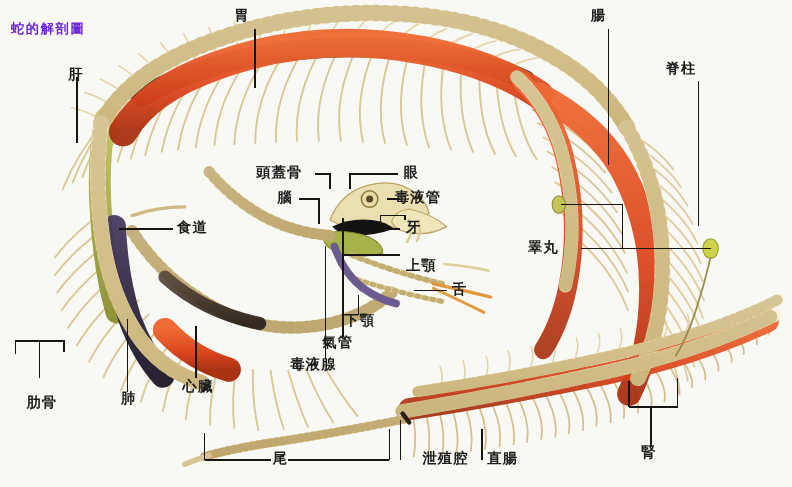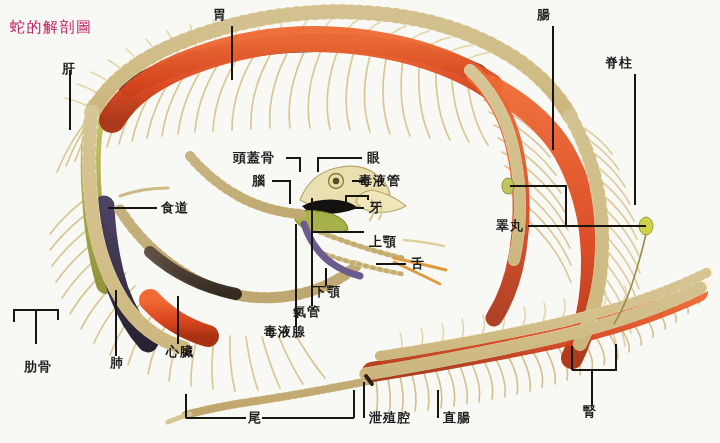--- a/index.html
+++ b/index.html
@@ -16,21 +16,21 @@
     color:#1c1c1c;
     font-size:13px;
     line-height:1;
     letter-spacing:1px;
     white-space:nowrap;
     font-family:"DejaVu Sans","Liberation Sans",sans-serif;
     font-weight:600;
   }
   #title{
     position:absolute;left:10px;top:18px;
-    font-size:15px;color:#be185d;letter-spacing:1.5px;font-weight:400;
+    font-size:12px;color:#6d28d9;letter-spacing:1.5px;font-weight:700;
   }
 </style>
 </head>
 <body>
 
 <div id="stage">
 
   <svg id="art" viewBox="0 0 720 443" width="720" height="443" xmlns="http://www.w3.org/2000/svg">
     <defs>
 
@@ -368,24 +368,24 @@
   <div class="lbl" style="left:359px;top:174px">毒液管</div>
   <div class="lbl" style="left:369px;top:201px">牙</div>
   <div class="lbl" style="left:369px;top:235px">上顎</div>
 
   <div class="lbl" style="left:161px;top:201px">食道</div>
   <div class="lbl" style="left:411px;top:257px">舌</div>
   <div class="lbl" style="left:313px;top:285px">下顎</div>
   <div class="lbl" style="left:293px;top:305px">氣管</div>
   <div class="lbl" style="left:264px;top:325px">毒液腺</div>
 
-  <div class="lbl" style="left:496px;top:219px">睪丸</div>
+  <div class="lbl" style="left:480px;top:219px">睪丸</div>
 
   <div class="lbl" style="left:24px;top:360px">肋骨</div>
   <div class="lbl" style="left:110px;top:356px">肺</div>
   <div class="lbl" style="left:166px;top:345px">心臟</div>
 
   <div class="lbl" style="left:248px;top:411px">尾</div>
-  <div class="lbl" style="left:369px;top:411px">泄殖腔</div>
+  <div class="lbl" style="left:384px;top:411px">泄殖腔</div>
   <div class="lbl" style="left:443px;top:411px">直腸</div>
   <div class="lbl" style="left:583px;top:405px">腎</div>
 
 </div>
 
 </body></html>

